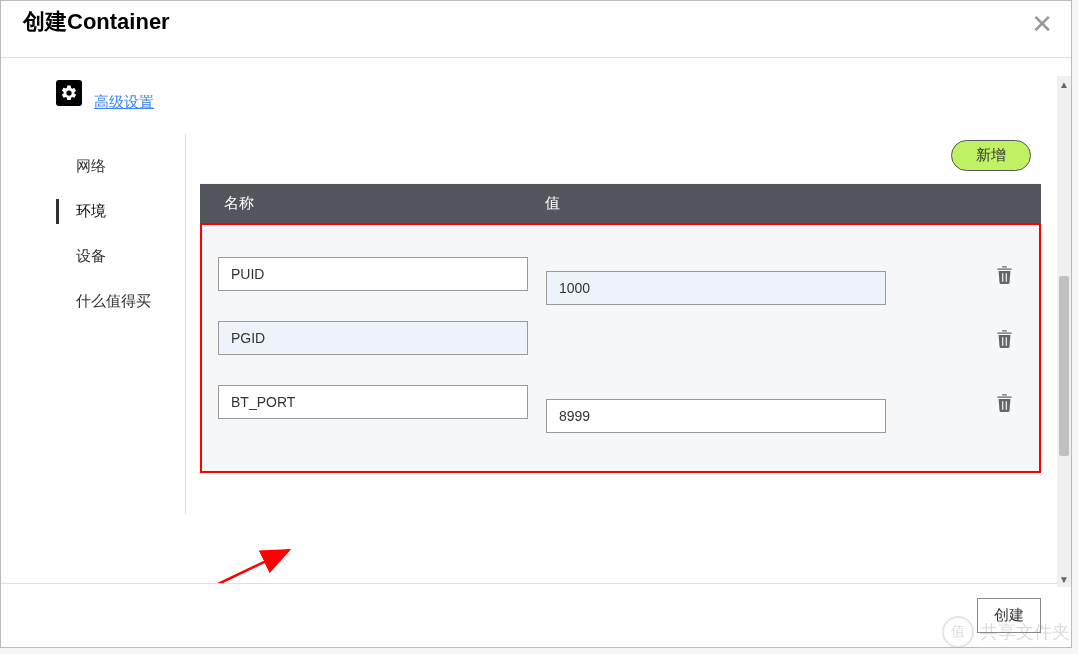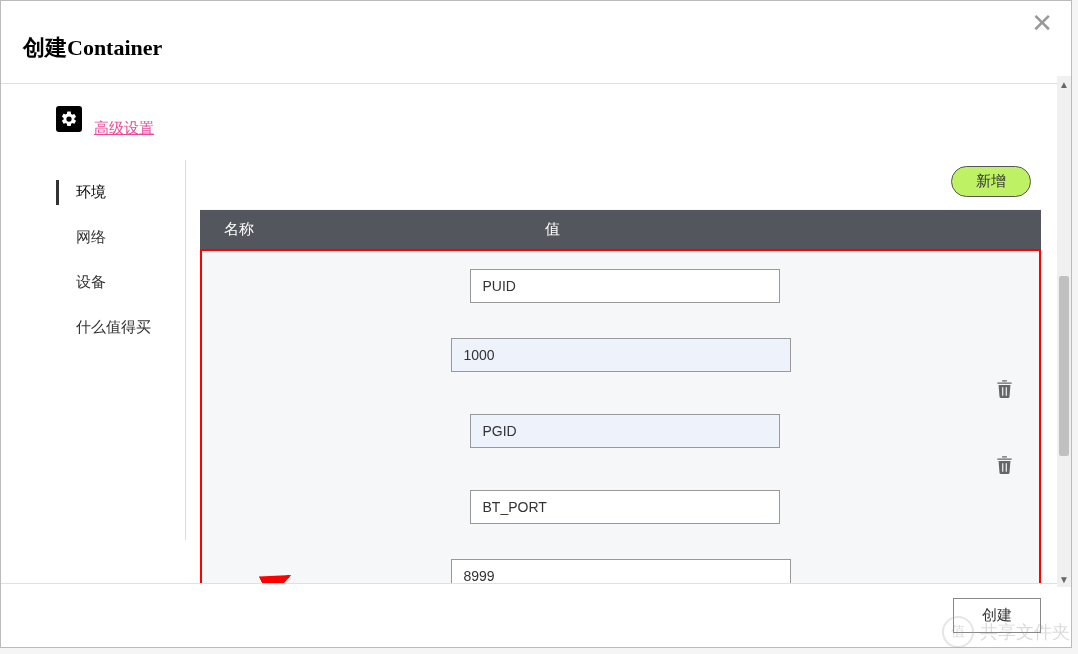--- a/index.html
+++ b/index.html
@@ -20,26 +20,25 @@
       top: 0;
       left: 0;
       right: 6px;
       bottom: 6px;
       background: #fff;
       border: 1px solid #bbb;
       display: flex;
       flex-direction: column;
     }
     .modal-header {
-      padding: 32px 30px 20px 22px;
+      padding: 6px 30px 20px 22px;
       border-bottom: 1px solid #e0e0e0;
       display: flex;
       align-items: center;
       justify-content: space-between;
-      font-family: Liberation Serif, serif;
     }
     .modal-title {
       font-size: 22px;
       font-weight: 700;
       color: #000;
     }
     .close-btn {
       font-size: 26px;
       color: #999;
       cursor: pointer;
@@ -70,21 +69,21 @@
       align-items: center;
       justify-content: center;
     }
     .gear-icon-box svg {
       width: 18px;
       height: 18px;
       fill: #fff;
     }
     .section-link {
       font-size: 15px;
-      color: #ec4899;
+      color: #3b82f6;
       text-decoration: underline;
       cursor: pointer;
       margin-top: 20px;
     }
     .content-row {
       display: flex;
       align-items: flex-start;
     }
     .sidebar {
       width: 130px;
@@ -154,22 +153,21 @@
     }
     .highlight-box {
       border: 2px solid #ff0000;
       padding: 10px 8px 30px 8px;
       background: #f6f7f8;
     }
     .env-row {
       display: flex;
       align-items: center;
       padding: 8px 0;
-      gap: 7px;
-      flex-direction: column;
+      gap: 18px;
     }
     .env-input {
       height: 34px;
       border: 1px solid #999;
       padding: 0 12px;
       font-size: 14px;
       color: #333;
       background: #fff;
       outline: none;
     }
@@ -201,21 +199,21 @@
     .modal-footer {
       border-top: 1px solid #e0e0e0;
       padding: 14px 30px;
       display: flex;
       justify-content: flex-end;
       gap: 14px;
     }
     .footer-btn {
       border: 1px solid #888;
       background: #fff;
-      padding: 7px 28px;
+      padding: 7px 16px;
       font-size: 15px;
       cursor: pointer;
       color: #333;
       margin-left: 25px;
     }
     .arrow-annotation {
       position: absolute;
       left: 50px;
       top: 478px;
       pointer-events: none;
@@ -285,22 +283,22 @@
         <svg viewBox="0 0 24 24">
             <path d="M19.14,12.94a7.07,7.07,0,0,0,.05-.94,7.07,7.07,0,0,0-.05-.94l2.03-1.58a.5.5,0,0,0,.12-.64l-1.92-3.32a.5.5,0,0,0-.61-.22l-2.39.96a7,7,0,0,0-1.62-.94l-.36-2.54A.5.5,0,0,0,13.9,2H10.1a.5.5,0,0,0-.49.42L9.25,4.96a7,7,0,0,0-1.62.94l-2.39-.96a.5.5,0,0,0-.61.22L2.71,8.48a.5.5,0,0,0,.12.64l2.03,1.58a7.07,7.07,0,0,0-.05.94,7.07,7.07,0,0,0,.05.94L2.83,14.16a.5.5,0,0,0-.12.64l1.92,3.32a.5.5,0,0,0,.61.22l2.39-.96a7,7,0,0,0,1.62.94l.36,2.54a.5.5,0,0,0,.49.42h3.8a.5.5,0,0,0,.49-.42l.36-2.54a7,7,0,0,0,1.62-.94l2.39.96a.5.5,0,0,0,.61-.22l1.92-3.32a.5.5,0,0,0-.12-.64ZM12,15.5A3.5,3.5,0,1,1,15.5,12,3.5,3.5,0,0,1,12,15.5Z"></path>
           </svg>
       </div>
       <span class="section-link">高级设置</span>
     </div>
 
     <div class="content-row">
 
       <div class="sidebar">
+        <div class="sidebar-item">网络</div>
         <div class="sidebar-item active">环境</div>
-        <div class="sidebar-item">网络</div>
         <div class="sidebar-item">设备</div>
         <div class="sidebar-item">什么值得买</div>
       </div>
 
       <div class="main-panel">
         <div class="panel-top">
           <button class="add-btn">新增</button>
         </div>
 
         <div class="table-container">

